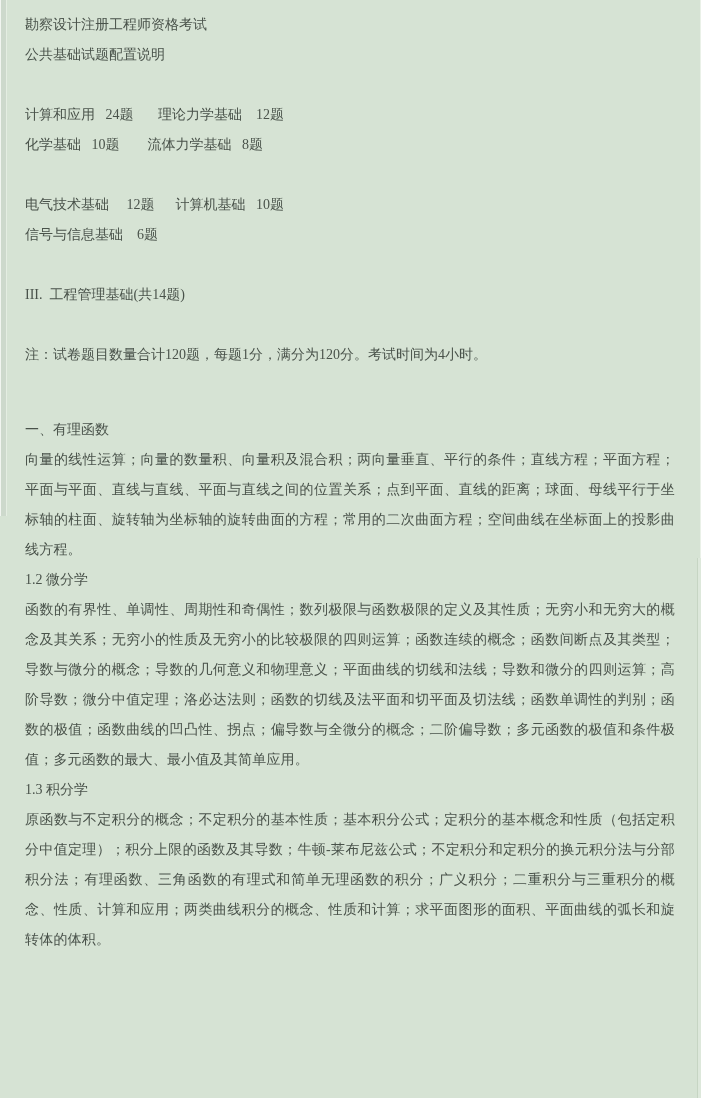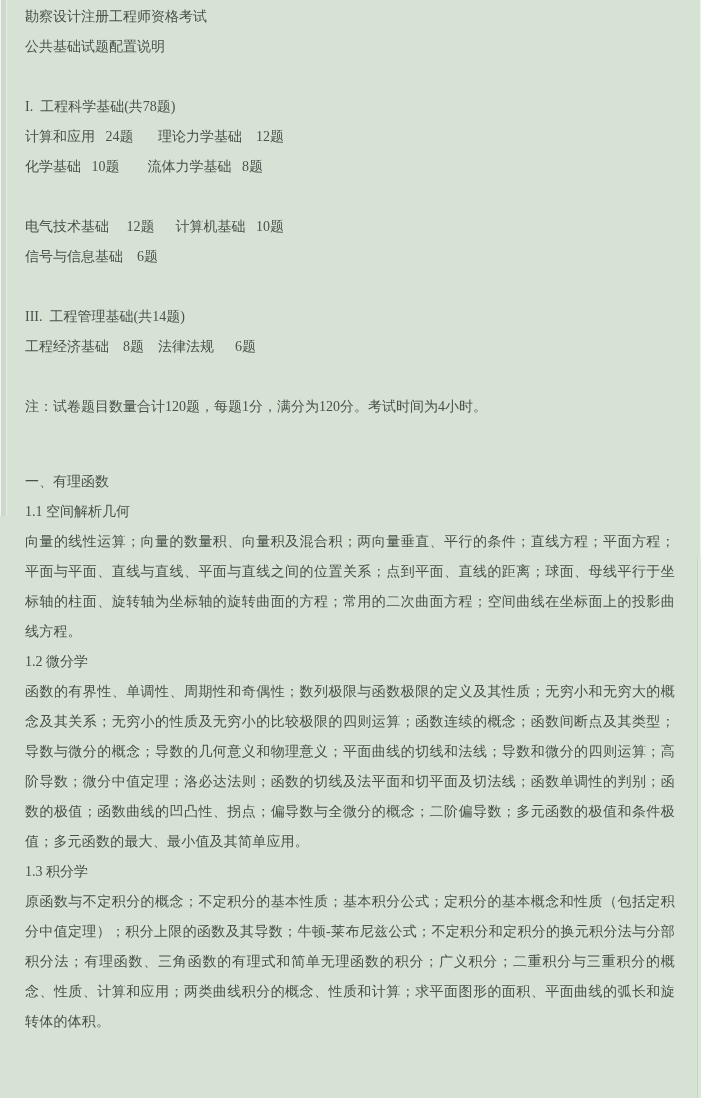--- a/index.html
+++ b/index.html
@@ -8,21 +8,21 @@
     height: 1098px;
     position: relative;
     overflow: hidden;
     background: #d6e3d4;
     color: #49524a;
     font-family: "Liberation Serif", "DejaVu Serif", serif;
     font-size: 14px;
   }
   .doc {
     position: relative;
-    padding: 2px 26px 0 25px;
+    padding: 10px 26px 0 25px;
     width: 650px;
     font-family: Liberation Serif, serif;
   }
   .line {
     line-height: 30px;
     white-space: pre-wrap;
   }
   .para {
     line-height: 30px;
     text-align: justify;
@@ -61,43 +61,40 @@
 <div class="right-edge"></div>
 <div class="right-strip"></div>
 
 <div class="doc">
 
   <div class="line">勘察设计注册工程师资格考试</div>
   <div class="line">公共基础试题配置说明</div>
 
   <div class="blank"></div>
 
-  <div class="line">I.  工程科学基础(共78题)</div>
   <div class="line">计算和应用   24题       理论力学基础    12题</div>
   <div class="line">化学基础   10题        流体力学基础   8题</div>
 
   <div class="blank"></div>
 
   <div class="line">电气技术基础     12题      计算机基础   10题</div>
   <div class="line">信号与信息基础    6题</div>
 
   <div class="blank"></div>
 
   <div class="line">III.  工程管理基础(共14题)</div>
-  <div class="line">工程经济基础    8题    法律法规      6题</div>
 
   <div class="blank"></div>
 
   <div class="line">注：试卷题目数量合计120题，每题1分，满分为120分。考试时间为4小时。</div>
 
   <div class="spacer-lg"></div>
 
   <div class="line">一、有理函数</div>
 
-  <div class="line">1.1 空间解析几何</div>
   <div class="para">向量的线性运算；向量的数量积、向量积及混合积；两向量垂直、平行的条件；直线方程；平面方程；平面与平面、直线与直线、平面与直线之间的位置关系；点到平面、直线的距离；球面、母线平行于坐标轴的柱面、旋转轴为坐标轴的旋转曲面的方程；常用的二次曲面方程；空间曲线在坐标面上的投影曲线方程。</div>
 
   <div class="line">1.2 微分学</div>
   <div class="para">函数的有界性、单调性、周期性和奇偶性；数列极限与函数极限的定义及其性质；无穷小和无穷大的概念及其关系；无穷小的性质及无穷小的比较极限的四则运算；函数连续的概念；函数间断点及其类型； 导数与微分的概念；导数的几何意义和物理意义；平面曲线的切线和法线；导数和微分的四则运算；高阶导数；微分中值定理；洛必达法则；函数的切线及法平面和切平面及切法线；函数单调性的判别；函数的极值；函数曲线的凹凸性、拐点；偏导数与全微分的概念；二阶偏导数；多元函数的极值和条件极值；多元函数的最大、最小值及其简单应用。</div>
 
   <div class="line">1.3 积分学</div>
   <div class="para">原函数与不定积分的概念；不定积分的基本性质；基本积分公式；定积分的基本概念和性质（包括定积分中值定理）；积分上限的函数及其导数；牛顿-莱布尼兹公式；不定积分和定积分的换元积分法与分部积分法；有理函数、三角函数的有理式和简单无理函数的积分；广义积分；二重积分与三重积分的概念、性质、计算和应用；两类曲线积分的概念、性质和计算；求平面图形的面积、平面曲线的弧长和旋转体的体积。</div>
 
 </div>
 

